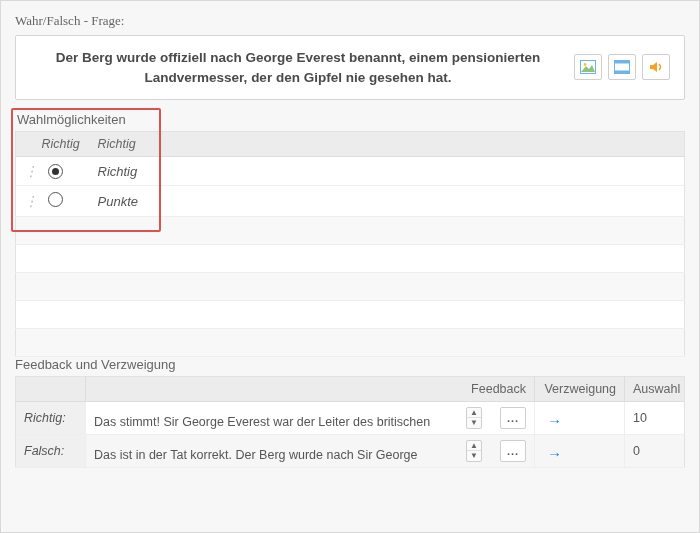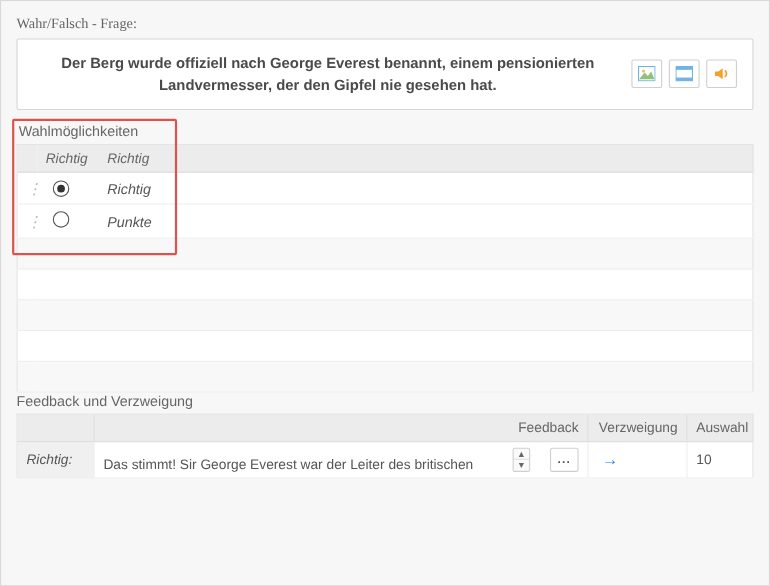--- a/index.html
+++ b/index.html
@@ -302,17 +302,32 @@
               <div class="spinner">
                 <div>▲</div>
                 <div>▼</div>
               </div>
               <div class="dots-btn">...</div>
             </div>
           </td>
           <td><span class="branch-arrow">→</span></td>
           <td>10</td>
         </tr>
+        <tr class="alt">
+          <td class="fb-col-label">Falsch:</td>
+          <td>
+            <div class="fb-cell">
+              <span class="fb-text">Das ist in der Tat korrekt. Der Berg wurde nach Sir George</span>
+              <div class="spinner">
+                <div>▲</div>
+                <div>▼</div>
+              </div>
+              <div class="dots-btn">...</div>
+            </div>
+          </td>
+          <td><span class="branch-arrow">→</span></td>
+          <td>0</td>
+        </tr>
       </tbody>
     </table>
   </div>
 
 </div>
 
 </body></html>

